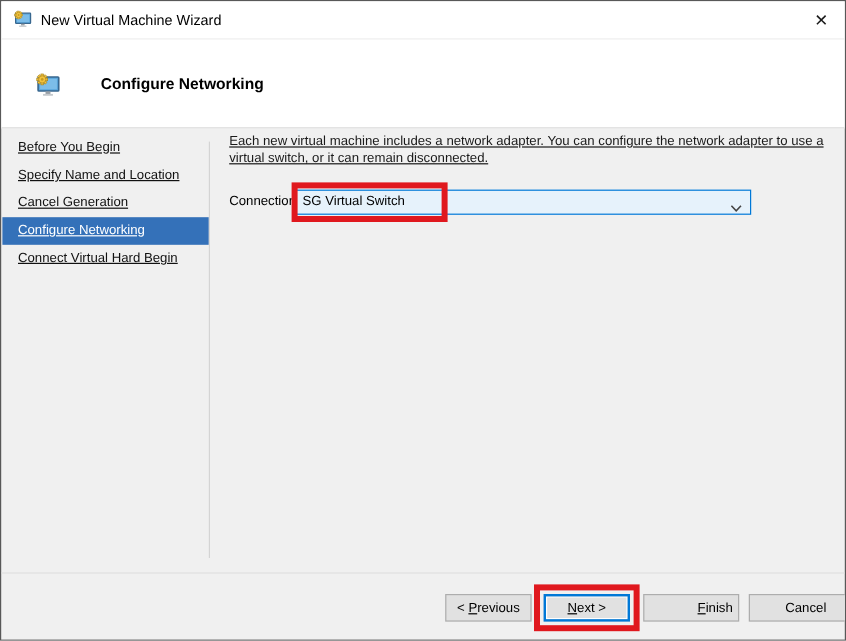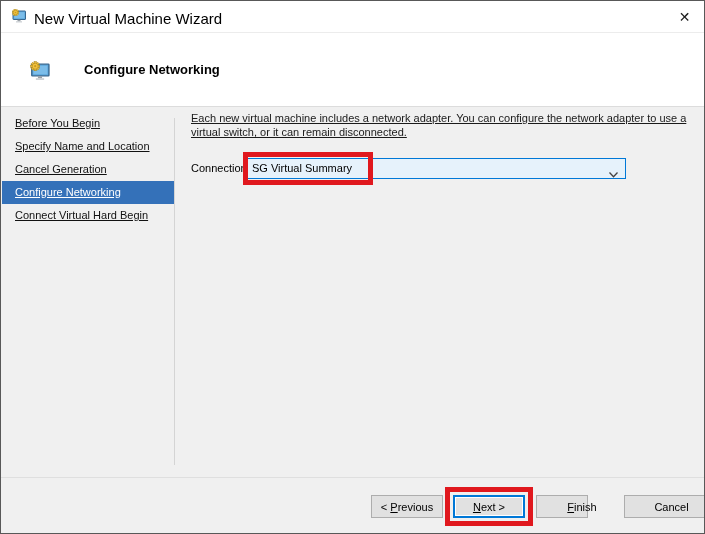--- a/index.html
+++ b/index.html
@@ -5,21 +5,21 @@
   html,body{margin:0;padding:0;background:#fff;}
   .window{
     position:relative;width:705px;height:534px;box-sizing:border-box;
     border:1px solid #585858;background:#f0f0f0;overflow:hidden;
     font-family:"Liberation Sans",sans-serif;color:#000;
     -webkit-font-smoothing:antialiased;
   }
   
   .titlebar{position:absolute;left:0;top:0;right:0;height:31px;background:#fff;border-bottom:1px solid #ececec;}
   .titlebar-icon{position:absolute;left:10px;top:7px;width:16px;height:16px;}
-  .titlebar-text{position:absolute;left:33px;top:9px;font-size:15px;white-space:nowrap;}
+  .titlebar-text{position:absolute;left:33px;top:9px;font-size:12px;white-space:nowrap;}
   .close-btn{position:absolute;right:6px;top:3px;width:27px;height:26px;display:flex;align-items:center;justify-content:center;font-size:14px;color:#1a1a1a;cursor:pointer;}
   
   .header{position:absolute;left:0;top:32px;right:0;height:73px;background:#fff;border-bottom:1px solid #dcdcdc;}
   .header-icon{position:absolute;left:28px;top:27px;width:22px;height:22px;}
   .header-title{position:absolute;left:83px;top:29px;font-size:13px;font-weight:bold;white-space:nowrap;}
   
   .sidebar{position:absolute;left:1px;top:111px;width:172px;}
   .side-item{height:23px;line-height:23px;padding-left:13px;font-size:11px;white-space:nowrap;color:#111;text-decoration:underline;}
   .side-item.selected{background:#3471b9;color:#fff;}
   .vdivider{position:absolute;left:173px;top:117px;width:1px;height:347px;background:#d4d4d4;}
@@ -39,21 +39,21 @@
   
   .footer-line{position:absolute;left:0;right:0;top:476px;height:1px;background:#dfdfdf;}
   .btn{
     position:absolute;top:494px;height:23px;box-sizing:border-box;
     background:#e1e1e1;border:1px solid #adadad;font-size:11px;color:#000;
     display:flex;align-items:center;justify-content:center;white-space:nowrap;cursor:pointer;
     font-family:"Liberation Sans",sans-serif;
   }
   .btn-previous{left:370px;width:72px;}
   .btn-next{left:452px;width:72px;border:2px solid #0078d7;box-shadow:inset 0 0 0 1px #fff;}
-  .btn-finish{left:535px;width:52px;padding-left:40px;}
+  .btn-finish{left:535px;width:80px;padding-left:40px;}
   .btn-cancel{left:623px;width:95px;}
   .mn{text-decoration:underline;}
 </style>
 </head>
 <body>
 
 <div class="window">
 
   <div class="titlebar">
     <span class="titlebar-icon">
@@ -102,21 +102,21 @@
     <div class="side-item">Cancel Generation</div>
     <div class="side-item selected">Configure Networking</div>
     <div class="side-item">Connect Virtual Hard Begin</div>
   </div>
   <div class="vdivider"></div>
 
   <div class="description">Each new virtual machine includes a network adapter. You can configure the network adapter to use a virtual switch, or it can remain disconnected.</div>
 
   <span class="connection-label">Connection:</span>
   <div class="combobox">
-    <span class="combobox-value">SG Virtual Summary</span>
+    <span class="combobox-value">SG Virtual Switch</span>
     <span class="combobox-chevron">
       <svg width="11" height="8" viewBox="0 0 11 8">
         <path d="M1.5 1.5 L5.5 5.7 L9.5 1.5" fill="none" stroke="#444" stroke-width="1.3"></path>
       </svg>
     </span>
   </div>
   <div class="annotation annotation-connection"></div>
 
   <div class="footer-line"></div>
 

